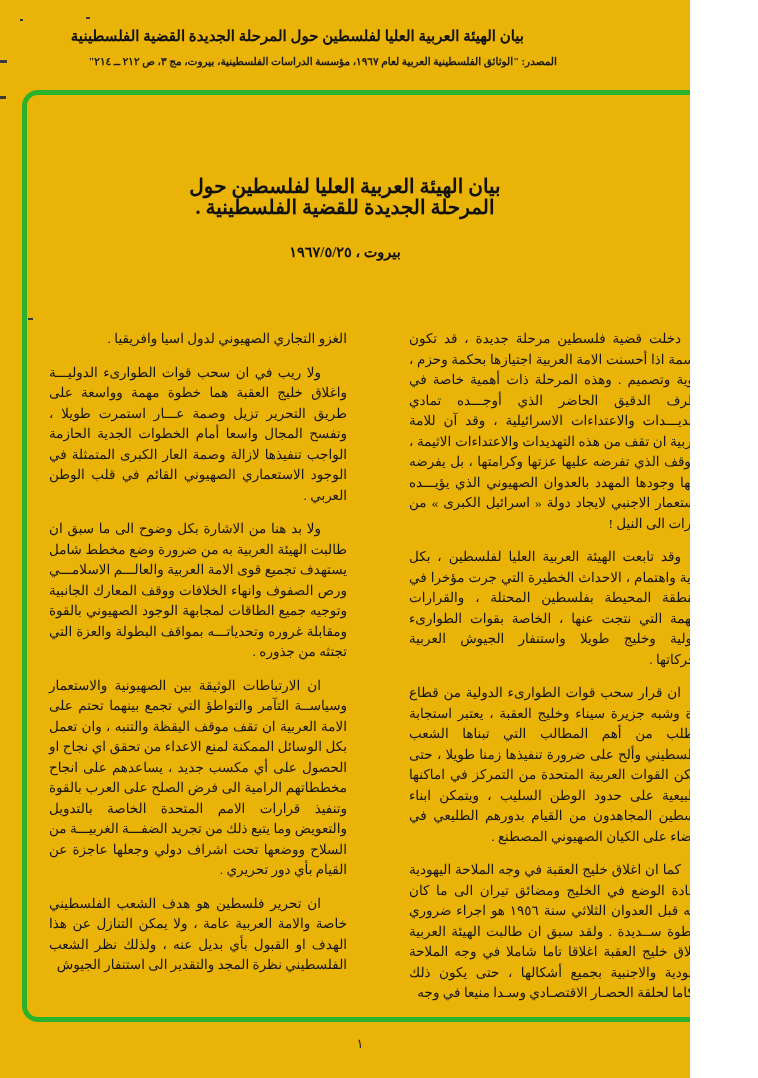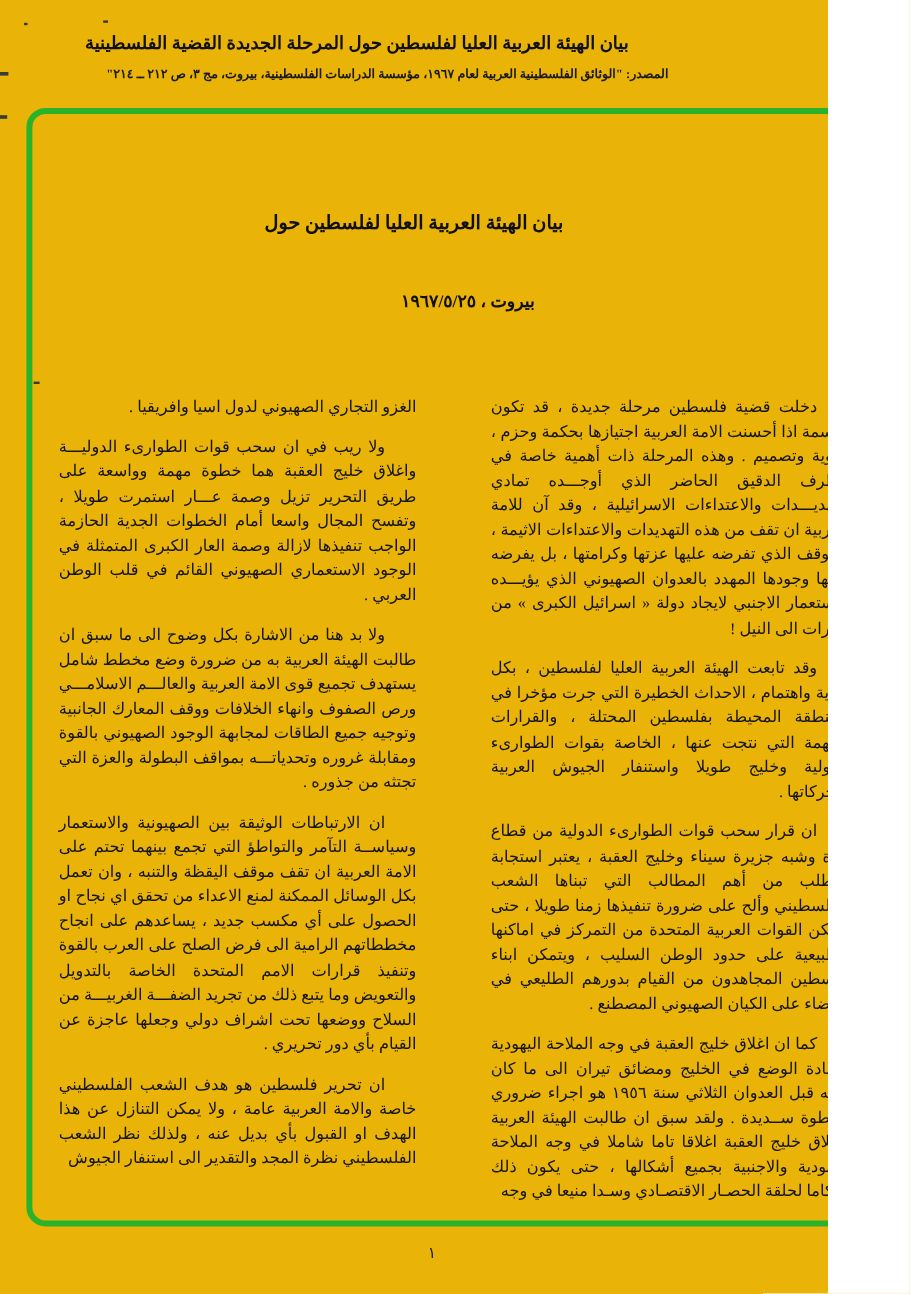--- a/index.html
+++ b/index.html
@@ -27,26 +27,26 @@
     position:absolute;left:22px;top:90px;
     width:710px;height:932px;box-sizing:border-box;
     border:5px solid var(--frame-green,#2ab32a);
     border-radius:16px;
     background:transparent;
   }
   
   .doc-title{
     position:absolute;top:176px;left:0;width:100%;
     direction:rtl;text-align:center;
-    font-weight:700;font-size:16px;line-height:21px;color:#101010;
+    font-weight:700;font-size:20px;line-height:21px;color:#101010;
   }
   .doc-dateline{
     position:absolute;top:243px;left:0;width:100%;
     direction:rtl;text-align:center;
-    font-weight:700;font-size:14.5px;line-height:19px;color:#101010;padding-left:45px;
+    font-weight:700;font-size:14.5px;line-height:19px;color:#101010;
   }
   
   .cols{
     position:absolute;top:329px;left:36px;width:684px;
     display:flex;direction:rtl;gap:36px;
   }
   .col{
     flex:1;min-width:0;
     direction:rtl;text-align:justify;
     font-size:13.5px;line-height:20.5px;color:#141414;
@@ -80,20 +80,21 @@
   <div class="hdr-title">
     <span>بيان الهيئة العربية العليا لفلسطين حول المرحلة الجديدة القضية الفلسطينية</span>
     
   </div>
   <div class="hdr-source">المصدر: "الوثائق الفلسطينية العربية لعام ١٩٦٧، مؤسسة الدراسات الفلسطينية، بيروت، مج ٣، ص ٢١٢ ــ ٢١٤"</div>
 
   <div class="frame"></div>
 
   <div class="doc-title">
     <div>بيان الهيئة العربية العليا لفلسطين حول</div>
+    <div>المرحلة الجديدة للقضية الفلسطينية .</div>
   </div>
   <div class="doc-dateline">
     <div>بيروت ، ١٩٦٧/٥/٢٥</div>
   </div>
 
   <div class="cols">
     <div class="col">
       <p>دخلت قضية فلسطين مرحلة جديدة ، قد تكون حاسمة اذا أحسنت الامة العربية اجتيازها بحكمة وحزم ، وروية وتصميم . وهذه المرحلة ذات أهمية خاصة في الظرف الدقيق الحاضر الذي أوجـــده تمادي التهديـــدات والاعتداءات الاسرائيلية ، وقد آن للامة العربية ان تقف من هذه التهديدات والاعتداءات الاثيمة ، الموقف الذي تفرضه عليها عزتها وكرامتها ، بل يفرضه عليها وجودها المهدد بالعدوان الصهيوني الذي يؤيـــده الاستعمار الاجنبي لايجاد دولة « اسرائيل الكبرى » من الفرات الى النيل !</p>
       <p>وقد تابعت الهيئة العربية العليا لفلسطين ، بكل عناية واهتمام ، الاحداث الخطيرة التي جرت مؤخرا في المنطقة المحيطة بفلسطين المحتلة ، والقرارات المهمة التي نتجت عنها ، الخاصة بقوات الطوارىء الدولية وخليج طويلا واستنفار الجيوش العربية وتحركاتها .</p>
       <p>ان قرار سحب قوات الطوارىء الدولية من قطاع غزة وشبه جزيرة سيناء وخليج العقبة ، يعتبر استجابة لمطلب من أهم المطالب التي تبناها الشعب الفلسطيني وألح على ضرورة تنفيذها زمنا طويلا ، حتى تتمكن القوات العربية المتحدة من التمركز في اماكنها الطبيعية على حدود الوطن السليب ، ويتمكن ابناء فلسطين المجاهدون من القيام بدورهم الطليعي في القضاء على الكيان الصهيوني المصطنع .</p>

